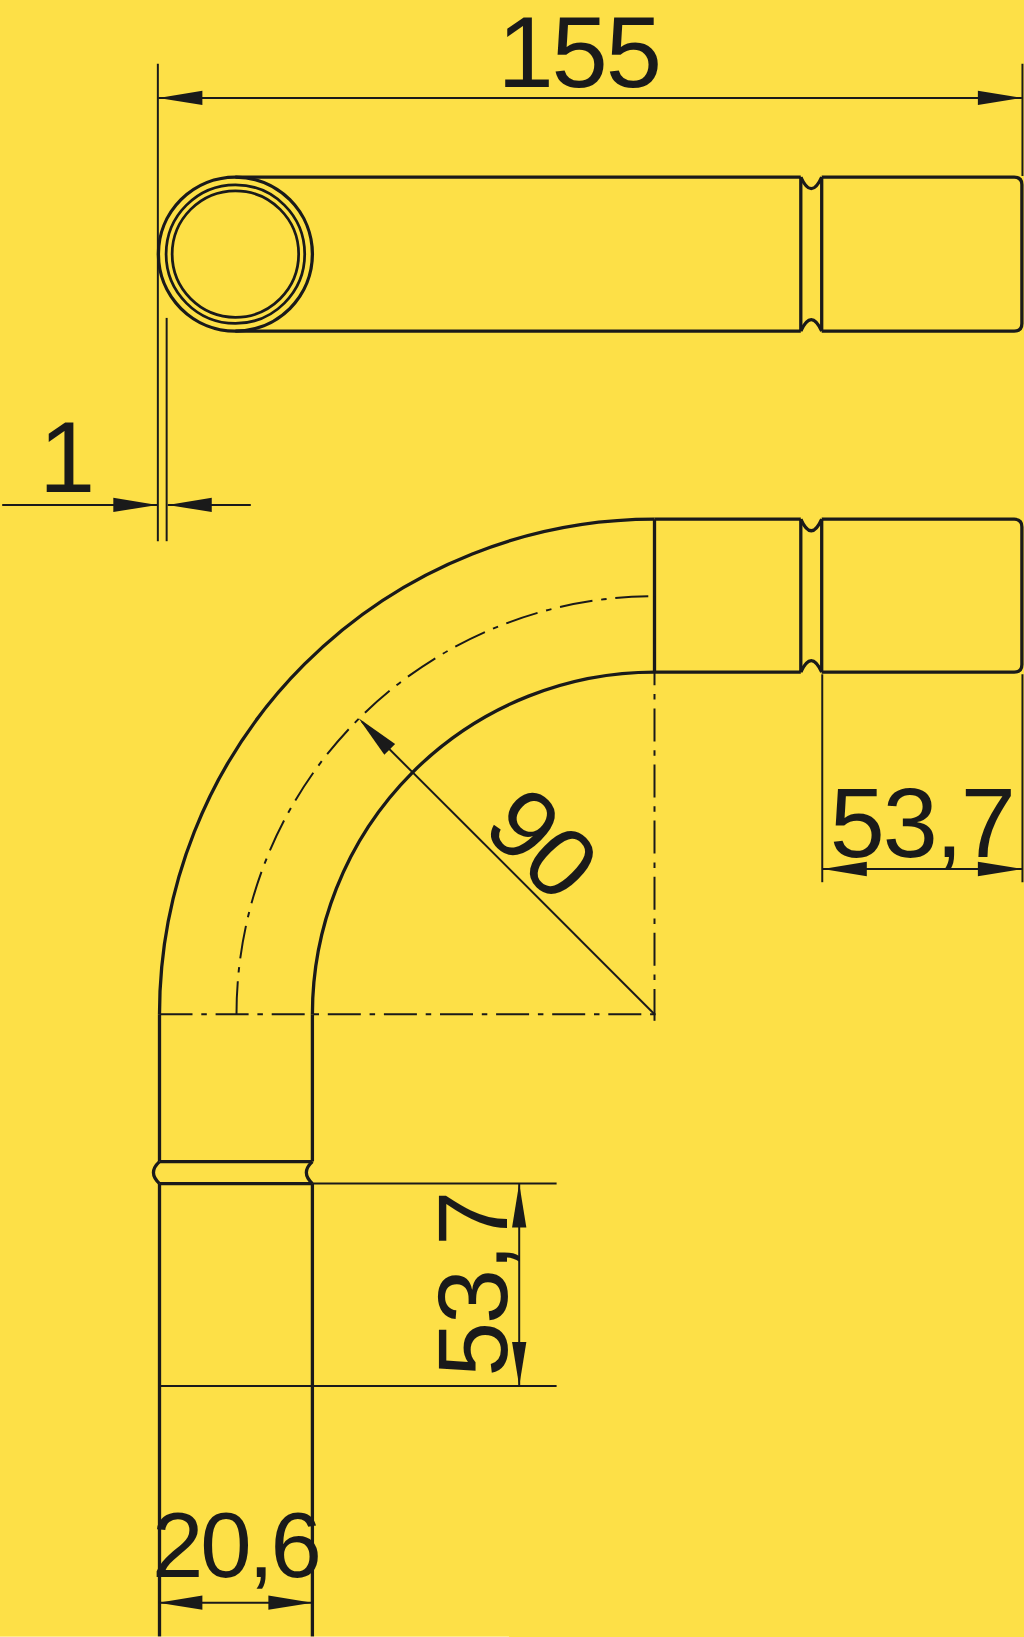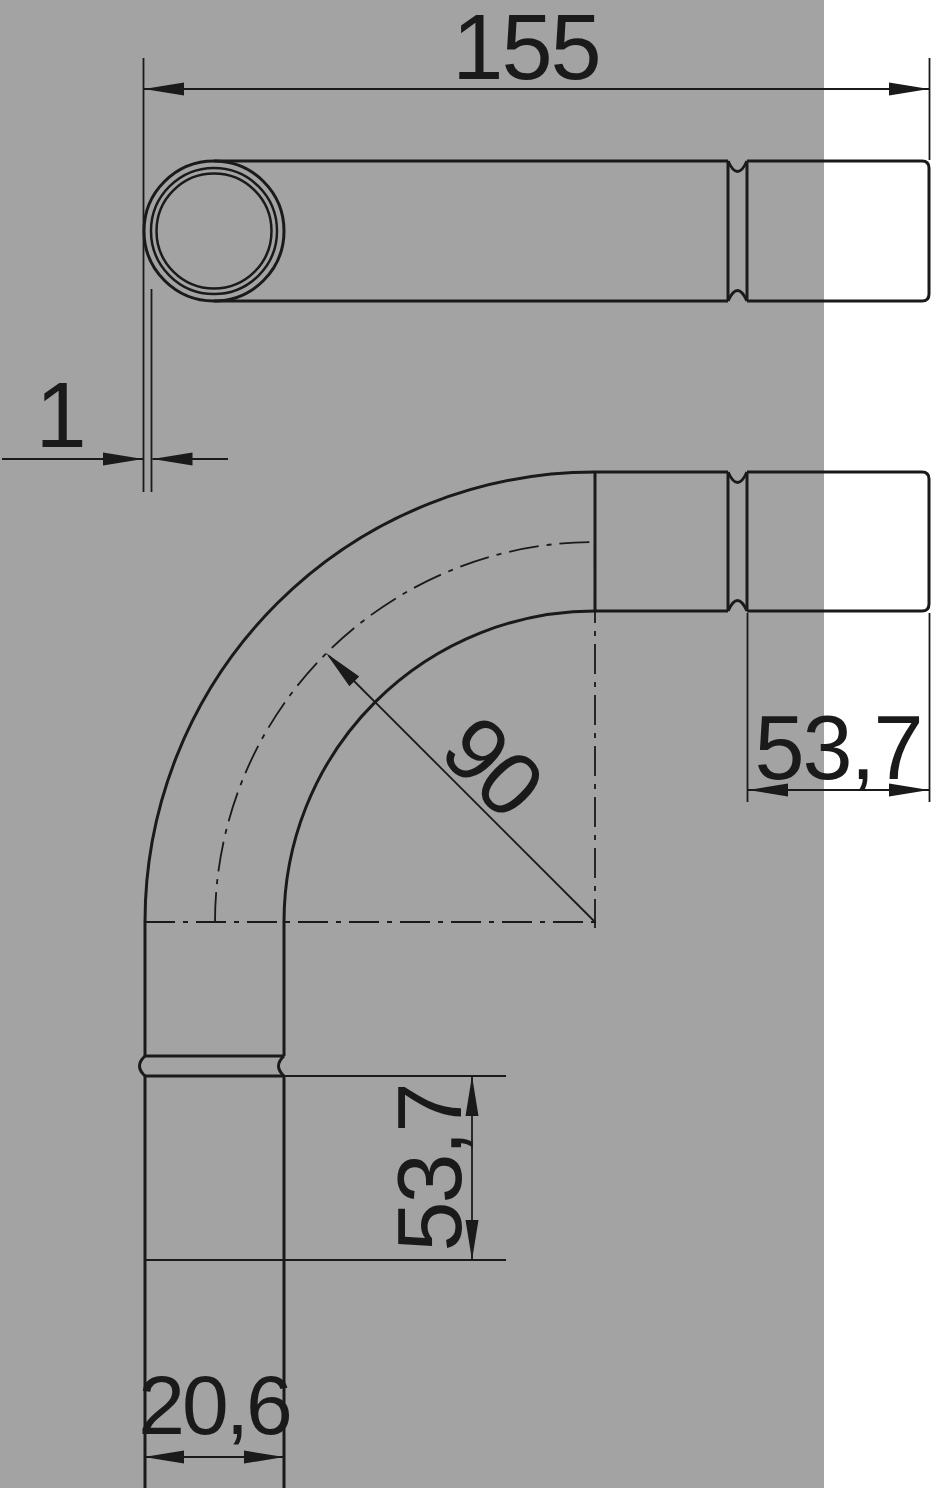--- a/index.html
+++ b/index.html
@@ -4,24 +4,24 @@
 <style>
   html, body {
     margin: 0;
     padding: 0;
     background: #ffffff;
     width: 931px;
     height: 1488px;
     overflow: hidden;
   }
   .stage {
-    width: 824px;
+    width: 931px;
     height: 1488px;
     position: relative;
-    background: #a3a3a3;
+    background: #fde047;
   }
   svg { display: block; }
   .outline   { fill: none; stroke-width: 3;   stroke-linecap: butt; }
   .outline2  { fill: none; stroke-width: 2.5; }
   .thin      { fill: none; stroke-width: 1.8; }
   .centerln  { fill: none; stroke-width: 1.8; stroke-dasharray: 30 8 5 8; }
   .dimtext {
     font-family: "Liberation Sans", "DejaVu Sans", sans-serif;
     font-size: 92px;
     letter-spacing: -2px;

